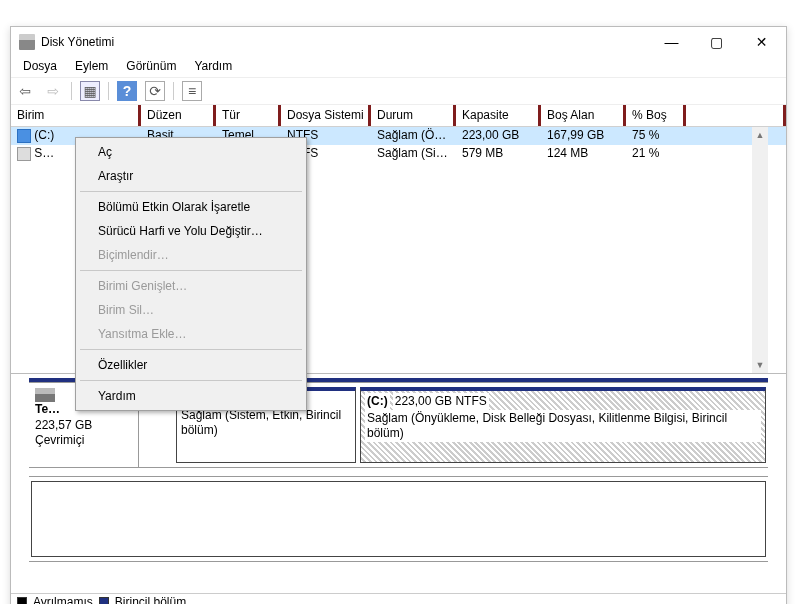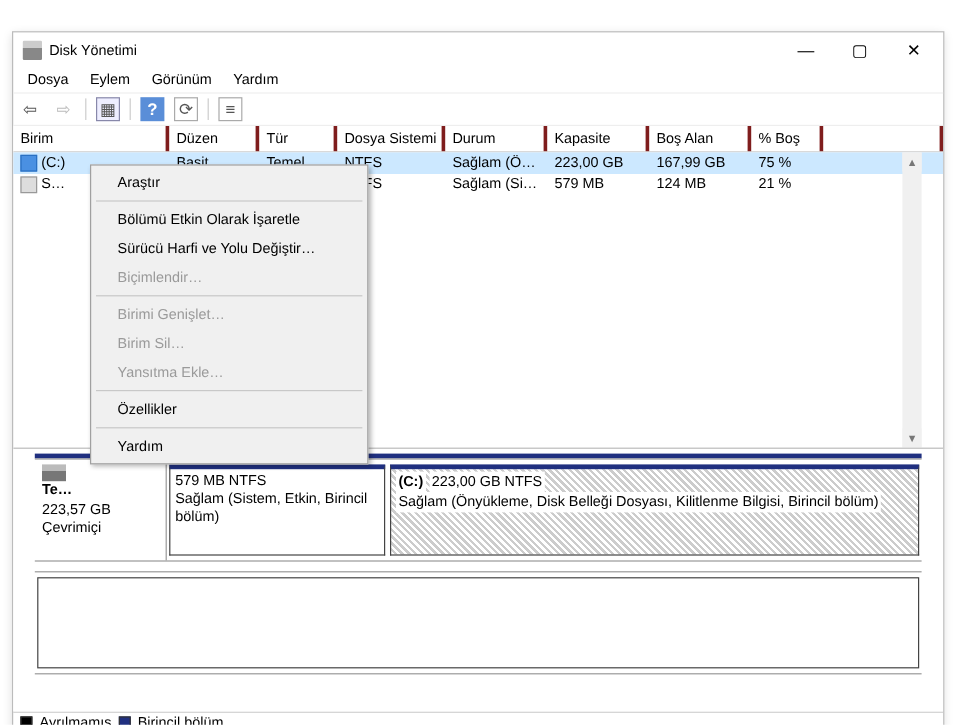--- a/index.html
+++ b/index.html
@@ -16,21 +16,21 @@
   .tool-icon { width: 20px; height: 20px; display: flex; align-items: center; justify-content: center; color: #555; font-size: 14px; }
   .tool-divider { width: 1px; height: 18px; background: #ccc; }
   .main { position: relative; height: calc(100% - 30px - 20px - 28px - 16px); overflow: hidden; }
   .table-header { display: flex; height: 22px; border-bottom: 1px solid #d0d0d0; background: #fff; }
   .th { border-right: 3px solid #7f1d1d; padding: 3px 6px; font-size: 12px; overflow: hidden; white-space: nowrap; position: relative; }
   .table-body { }
   .tr { display: flex; height: 18px; }
   .td { padding: 1px 6px; font-size: 12px; overflow: hidden; white-space: nowrap; }
   .vol-icon { display: inline-block; width: 14px; height: 14px; vertical-align: middle; }
   .lower-pane { position: absolute; bottom: 0; left: 0; right: 0; height: 220px; border-top: 1px solid #bbb; background: #fff; overflow: hidden; }
-  .disk-row { display: flex; border-top: 1px solid #999; border-bottom: 1px solid #999; height: 86px; }
+  .disk-row { display: flex; border-top: 1px solid #999; border-bottom: 1px solid #999; height: 86px; gap: 35px; }
   .disk-left { width: 110px; border-right: 1px solid #999; padding: 4px 6px; font-size: 11px; line-height: 1.3; }
   .disk-icon { display: inline-block; width: 20px; height: 14px; background: linear-gradient(#bbb 40%, #777 40%); margin-right: 2px; vertical-align: middle; }
   .cd-icon { display:inline-block; width:16px; height:16px; border-radius:50%; background: radial-gradient(circle, #fff 20%, #ccc 30%, #eee 100%); border:1px solid #aaa; vertical-align: middle; }
   .disk-right { flex: 1; display: flex; }
   .partition { border: 1px solid #444; margin: 4px 2px; padding: 2px 4px; font-size: 11px; line-height: 1.25; position: relative; }
   .partition.sys { width: 180px; border-top: 4px solid #203080; }
   .partition.c { flex:1; border-top: 4px solid #203080; background-image: repeating-linear-gradient(45deg, #fff 0 2px, #ccc 2px 4px); }
   .partition.c .p-label { background: #fff; display: inline-block; padding: 1px 2px; }
   .partition.cblank { flex:1; }
   .statusbar { height: 16px; border-top: 1px solid #ccc; display: flex; align-items: center; padding: 0 6px; gap: 6px; font-size: 12px; }
@@ -165,20 +165,21 @@
   </div>
 
   <div class="statusbar">
     <span class="legend-sq black"></span>
     <span>Ayrılmamış</span>
     <span class="legend-sq blue"></span>
     <span>Birincil bölüm</span>
   </div>
 
   <div class="context-menu">
+    <div class="ctx-item">Aç</div>
     <div class="ctx-item">Araştır</div>
     <div class="ctx-sep"></div>
     <div class="ctx-item">Bölümü Etkin Olarak İşaretle</div>
     <div class="ctx-item">Sürücü Harfi ve Yolu Değiştir…</div>
     <div class="ctx-item disabled">Biçimlendir…</div>
     <div class="ctx-sep"></div>
     <div class="ctx-item disabled">Birimi Genişlet…</div>
     <div class="ctx-item disabled">Birim Sil…</div>
     <div class="ctx-item disabled">Yansıtma Ekle…</div>
     <div class="ctx-sep"></div>

